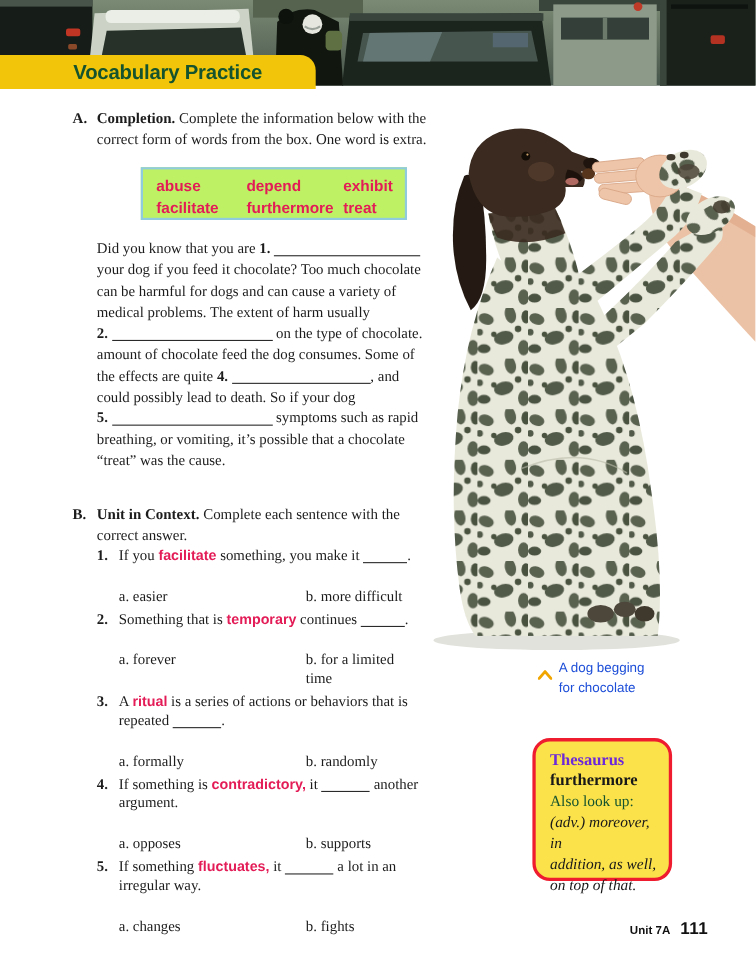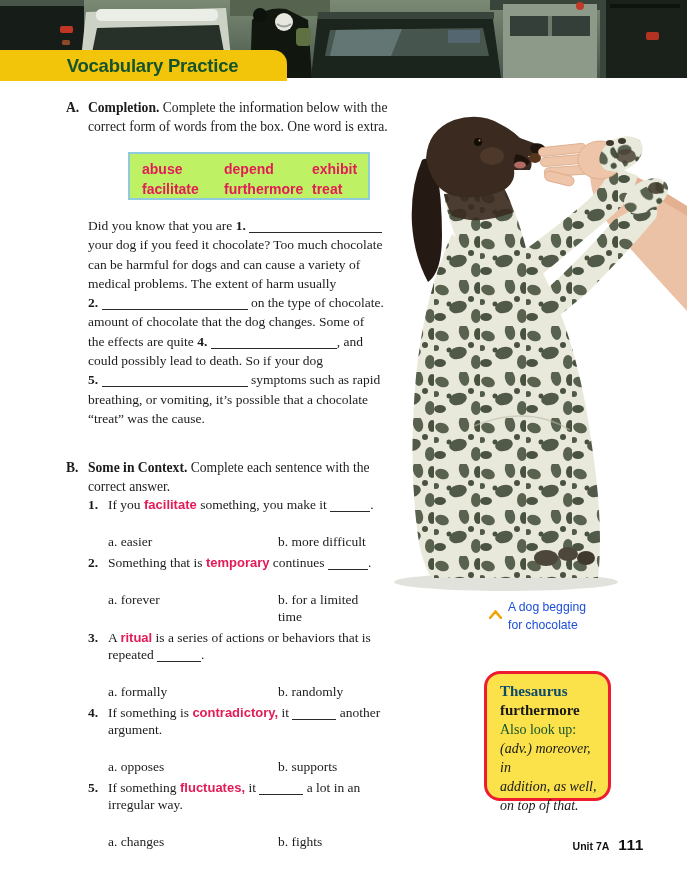--- a/index.html
+++ b/index.html
@@ -57,21 +57,21 @@
   
   .caption-caret{position:absolute;left:489px;top:605px;}
   .caption{position:absolute;left:508px;top:599px;width:120px;
     font-family:Liberation Sans, sans-serif;font-size:12.2px;line-height:17.5px;color:#1d4ed8;}
   
   .thesaurus{
     position:absolute;left:484px;top:671px;width:127px;height:130px;box-sizing:border-box;
     background:#FBE24B;border:3px solid #EE1C2E;border-radius:16px;
     padding:8px 6px 0 13px;font-size:14px;line-height:19px;
   }
-  .thesaurus .t-title{color:#0c4a6e;font-weight:bold;font-size:15px;}
+  .thesaurus .t-title{color:#6d28d9;font-weight:bold;font-size:15px;}
   .thesaurus .t-word{font-weight:bold;font-size:15px;color:#181818;}
   .thesaurus .t-lookup{color:#14532d;}
   .thesaurus .t-entry{font-style:italic;color:#181818;}
   
   .footer{
     position:absolute;left:544px;top:836px;width:100px;
     display:flex;align-items:baseline;justify-content:flex-end;gap:9px;
     font-family:"Liberation Sans",sans-serif;font-weight:700;color:#111;
   }
   .footer .unit{font-size:10.5px;}
@@ -147,31 +147,31 @@
       <span class="word">furthermore</span>
       <span class="word">treat</span>
     </div>
 
   <div class="para" id="para">
       <div class="pline">Did you know that you are <b>1. </b><span class="blank" style="width: 133px;"></span></div>
       <div class="pline">your dog if you feed it chocolate? Too much chocolate</div>
       <div class="pline">can be harmful for dogs and can cause a variety of</div>
       <div class="pline">medical problems. The extent of harm usually</div>
       <div class="pline"><b>2. </b><span class="blank" style="width: 146px;"></span> on the type of chocolate.</div>
-      <div class="pline">amount of chocolate that the dog changes. Some of</div>
+      <div class="pline">amount of chocolate feed the dog consumes. Some of</div>
       <div class="pline">the effects are quite <b>4. </b><span class="blank" style="width: 126px;"></span>, and</div>
       <div class="pline">could possibly lead to death. So if your dog</div>
       <div class="pline"><b>5. </b><span class="blank" style="width: 146px;"></span> symptoms such as rapid</div>
       <div class="pline">breathing, or vomiting, it’s possible that a chocolate</div>
       <div class="pline">“treat” was the cause.</div>
     </div>
 
   <div class="sec-head sec-b">
     <span class="sec-label">B.</span>
-    <b>Some in Context.</b>
+    <b>Unit in Context.</b>
     <span> </span>
     <span>Complete each sentence with the correct answer.</span>
   </div>
 
   <div class="questions" id="questions">
       <div class="question">
         <span class="q-num">1.</span>
         <div class="q-line">If you <span class="red-word">facilitate</span> something, you make it <span class="blank" style="width: 40px;"></span>.</div>
         <div class="opt-row">
           <span>a. easier</span>

